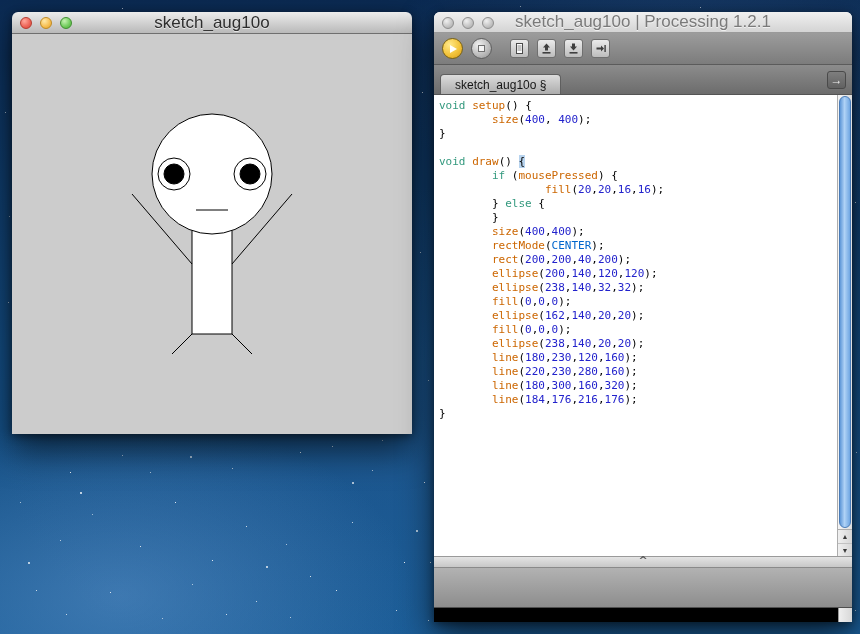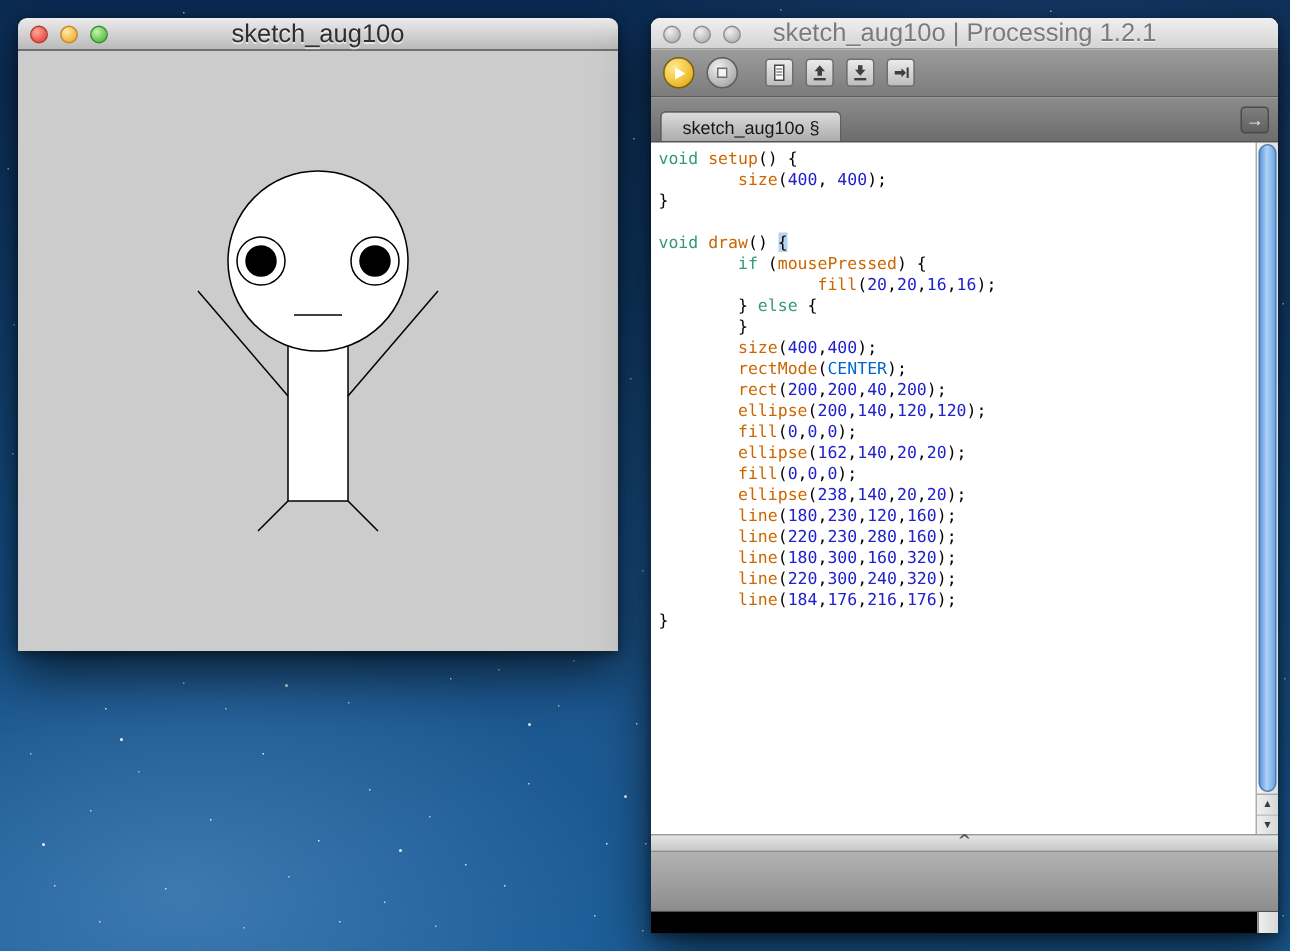--- a/index.html
+++ b/index.html
@@ -208,28 +208,28 @@
         <div class="code-line"></div>
         <div class="code-line"><span class="tok-kw">void</span><span> </span><span class="tok-fn">draw</span><span>(</span><span>)</span><span> </span><span class="tok-brace-hl">{</span></div>
         <div class="code-line"><span>        </span><span class="tok-kw">if</span><span> </span><span>(</span><span class="tok-fn">mousePressed</span><span>)</span><span> </span><span>{</span></div>
         <div class="code-line"><span>                </span><span class="tok-fn">fill</span><span>(</span><span class="tok-num">20</span><span>,</span><span class="tok-num">20</span><span>,</span><span class="tok-num">16</span><span>,</span><span class="tok-num">16</span><span>)</span><span>;</span></div>
         <div class="code-line"><span>        </span><span>}</span><span> </span><span class="tok-kw">else</span><span> </span><span>{</span></div>
         <div class="code-line"><span>        </span><span>}</span></div>
         <div class="code-line"><span>        </span><span class="tok-fn">size</span><span>(</span><span class="tok-num">400</span><span>,</span><span class="tok-num">400</span><span>)</span><span>;</span></div>
         <div class="code-line"><span>        </span><span class="tok-fn">rectMode</span><span>(</span><span class="tok-const">CENTER</span><span>)</span><span>;</span></div>
         <div class="code-line"><span>        </span><span class="tok-fn">rect</span><span>(</span><span class="tok-num">200</span><span>,</span><span class="tok-num">200</span><span>,</span><span class="tok-num">40</span><span>,</span><span class="tok-num">200</span><span>)</span><span>;</span></div>
         <div class="code-line"><span>        </span><span class="tok-fn">ellipse</span><span>(</span><span class="tok-num">200</span><span>,</span><span class="tok-num">140</span><span>,</span><span class="tok-num">120</span><span>,</span><span class="tok-num">120</span><span>)</span><span>;</span></div>
+        <div class="code-line"><span>        </span><span class="tok-fn">ellipse</span><span>(</span><span class="tok-num">238</span><span>,</span><span class="tok-num">140</span><span>,</span><span class="tok-num">32</span><span>,</span><span class="tok-num">32</span><span>)</span><span>;</span></div>
         <div class="code-line"><span>        </span><span class="tok-fn">fill</span><span>(</span><span class="tok-num">0</span><span>,</span><span class="tok-num">0</span><span>,</span><span class="tok-num">0</span><span>)</span><span>;</span></div>
         <div class="code-line"><span>        </span><span class="tok-fn">ellipse</span><span>(</span><span class="tok-num">162</span><span>,</span><span class="tok-num">140</span><span>,</span><span class="tok-num">20</span><span>,</span><span class="tok-num">20</span><span>)</span><span>;</span></div>
         <div class="code-line"><span>        </span><span class="tok-fn">fill</span><span>(</span><span class="tok-num">0</span><span>,</span><span class="tok-num">0</span><span>,</span><span class="tok-num">0</span><span>)</span><span>;</span></div>
         <div class="code-line"><span>        </span><span class="tok-fn">ellipse</span><span>(</span><span class="tok-num">238</span><span>,</span><span class="tok-num">140</span><span>,</span><span class="tok-num">20</span><span>,</span><span class="tok-num">20</span><span>)</span><span>;</span></div>
         <div class="code-line"><span>        </span><span class="tok-fn">line</span><span>(</span><span class="tok-num">180</span><span>,</span><span class="tok-num">230</span><span>,</span><span class="tok-num">120</span><span>,</span><span class="tok-num">160</span><span>)</span><span>;</span></div>
         <div class="code-line"><span>        </span><span class="tok-fn">line</span><span>(</span><span class="tok-num">220</span><span>,</span><span class="tok-num">230</span><span>,</span><span class="tok-num">280</span><span>,</span><span class="tok-num">160</span><span>)</span><span>;</span></div>
         <div class="code-line"><span>        </span><span class="tok-fn">line</span><span>(</span><span class="tok-num">180</span><span>,</span><span class="tok-num">300</span><span>,</span><span class="tok-num">160</span><span>,</span><span class="tok-num">320</span><span>)</span><span>;</span></div>
-        <div class="code-line"><span>        </span><span class="tok-fn">line</span><span>(</span><span class="tok-num">220</span><span>,</span><span class="tok-num">300</span><span>,</span><span class="tok-num">240</span><span>,</span><span class="tok-num">320</span><span>)</span><span>;</span></div>
         <div class="code-line"><span>        </span><span class="tok-fn">line</span><span>(</span><span class="tok-num">184</span><span>,</span><span class="tok-num">176</span><span>,</span><span class="tok-num">216</span><span>,</span><span class="tok-num">176</span><span>)</span><span>;</span></div>
         <div class="code-line"><span>}</span></div>
       </div>
     <div class="scrollbar-v">
       <div class="sb-track">
         <div class="sb-thumb"></div>
       </div>
       <div class="sb-arrows">
         <button class="sb-arrow">
             <span>▲</span>

